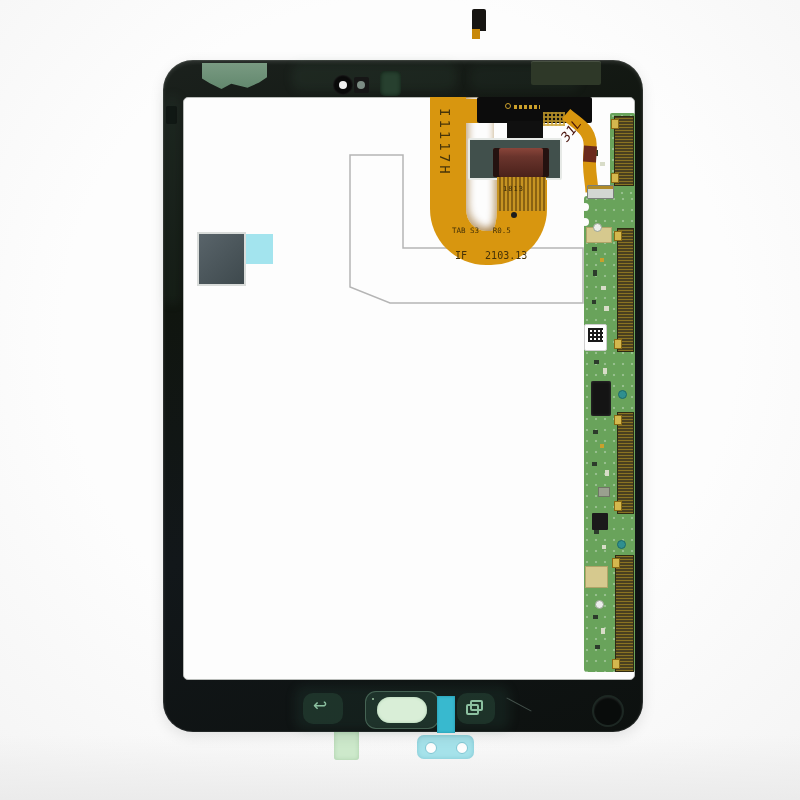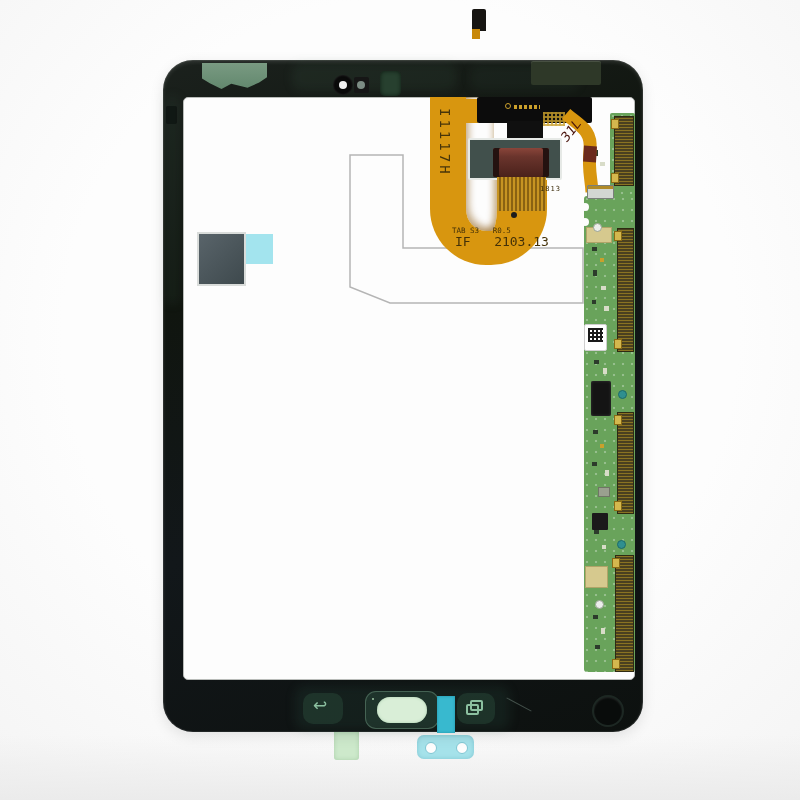--- a/index.html
+++ b/index.html
@@ -123,26 +123,26 @@
   <div class="abs" style="left:494px;top:122px;width:56px;height:18px;background:#fdfdfd;"></div>
   <div class="abs" style="left:477px;top:97px;width:115px;height:26px;background:#0c0c0c;border-radius:2px;"></div>
   <div class="abs goldgrid" style="left:543px;top:112px;width:22px;height:14px;opacity:.85;"></div>
   <div class="abs" style="left:514px;top:105px;width:26px;height:4px;background:repeating-linear-gradient(90deg,#caa02c 0 3px,transparent 3px 5px);"></div>
   <div class="abs" style="left:505px;top:103px;width:6px;height:6px;border:1px solid #caa02c;border-radius:50%;box-sizing:border-box;"></div>
   <div class="abs" style="left:507px;top:121px;width:36px;height:19px;background:#101010;border-radius:1px;"></div>
 
   <div class="abs" style="left:468px;top:138px;width:94px;height:42px;background:#41504c;border:2px solid #e6e9e6;box-sizing:border-box;border-radius:2px;"></div>
   <div class="abs" style="left:493px;top:148px;width:56px;height:29px;background:linear-gradient(#8a453a,#6a342c 30%,#4a211b);border-radius:2px;box-shadow:inset 6px 0 0 #241210, inset -6px 0 0 #241210;"></div>
   <div class="fingers"></div>
-  <span class="abs mono" style="left:503px;top:185px;font-size:7px;color:#3a2a08;letter-spacing:1px;margin-left:37px;">1813</span>
+  <span class="abs mono" style="left:503px;top:185px;font-size:7px;color:#3a2a08;letter-spacing:1px;">1813</span>
   <div class="abs" style="left:511px;top:212px;width:6px;height:6px;background:#1c1c1c;border-radius:50%;"></div>
 
   <span class="abs mono" style="left:437px;top:108px;height:110px;writing-mode:vertical-rl;font-size:14px;color:#47350a;letter-spacing:3px;">I1117H</span>
   <span class="abs mono pre" style="left:452px;top:226px;font-size:7.5px;color:#443108;">TAB S3   R0.5</span>
-  <span class="abs mono pre" style="left:455px;top:234px;font-size:13px;color:#443108;">IF   2103.13</span>
+  <span class="abs mono pre" style="left:455px;top:250px;font-size:10px;color:#443108;">IF   2103.13</span>
 
   <svg class="abs" style="left:552px;top:108px;" width="70" height="95" viewBox="0 0 70 95">
     <path d="M14,6 C28,18 40,22 38,42 C36,62 39,68 40,84" stroke="#d8960f" stroke-width="13" fill="none"></path>
     <path d="M38.5,38 L37.5,54" stroke="#6b2a1c" stroke-width="13" fill="none"></path>
     <text x="8" y="32" transform="rotate(-52 14 26)" style="font-family:'DejaVu Sans',sans-serif;font-style:italic;font-size:13px;fill:#4a150d;">31L</text>
   </svg>
   <div class="abs" style="left:587px;top:185px;width:27px;height:14px;background:#d3d7d2;border:1px solid #7a7f7a;box-sizing:border-box;border-radius:1px;box-shadow:inset 0 3px 0 #b08a28;"></div>
 
   <div class="abs" style="left:531px;top:61px;width:70px;height:24px;background:#2e3828;border-radius:2px;box-shadow:inset 0 1px 0 rgba(255,255,255,.12);"></div>
   <div class="abs" style="left:202px;top:63px;width:65px;height:26px;background:linear-gradient(#8ab094,#6f9a7c);opacity:.85;

